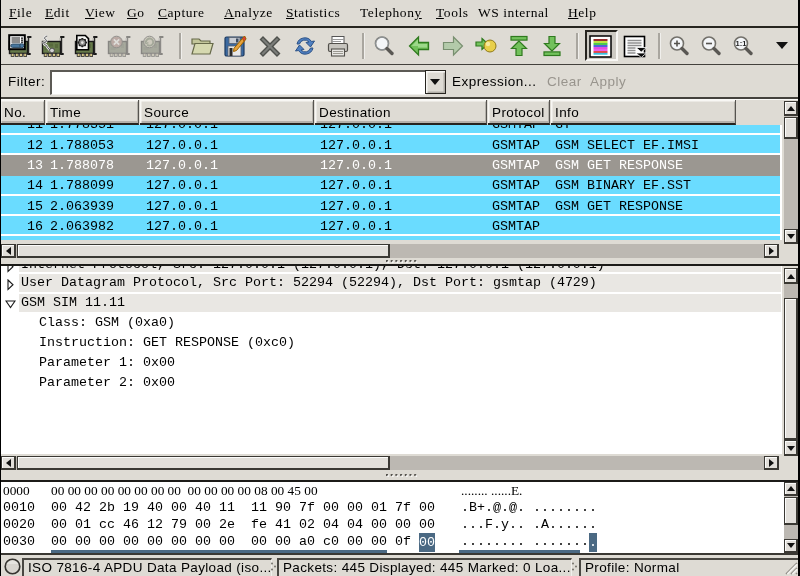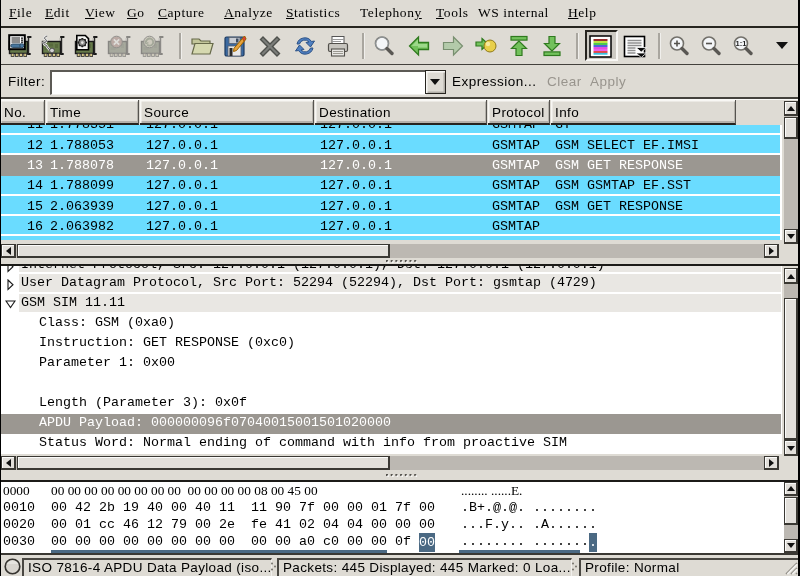--- a/index.html
+++ b/index.html
@@ -263,21 +263,21 @@
 <div class="hcell" style="left:488px;width:62px">
         <span>Protocol</span>
       </div>
 <div class="hcell" style="left:551px;width:185px">
         <span>Info</span>
       </div>
 <div class="abs" style="left:0;top:25px;width:782px;height:114.5px;overflow:hidden;background:#fff;">
  <div class="prow sep mono" style="top:-10.6px"><span class="pcell" style="left:27px">11</span><span class="pcell" style="left:50px">1.778351</span><span class="pcell" style="left:146px">127.0.0.1</span><span class="pcell" style="left:320px">127.0.0.1</span><span class="pcell" style="left:492px">GSMTAP</span><span class="pcell" style="left:555px">GT</span></div>
  <div class="prow sep mono" style="top:10.1px"><span class="pcell" style="left:27px">12</span><span class="pcell" style="left:50px">1.788053</span><span class="pcell" style="left:146px">127.0.0.1</span><span class="pcell" style="left:320px">127.0.0.1</span><span class="pcell" style="left:492px">GSMTAP</span><span class="pcell" style="left:555px">GSM SELECT EF.IMSI</span></div>
  <div class="prow sel mono" style="top:30.3px"><span class="pcell" style="left:27px">13</span><span class="pcell" style="left:50px">1.788078</span><span class="pcell" style="left:146px">127.0.0.1</span><span class="pcell" style="left:320px">127.0.0.1</span><span class="pcell" style="left:492px">GSMTAP</span><span class="pcell" style="left:555px">GSM GET RESPONSE</span></div>
- <div class="prow sep mono" style="top:50.5px"><span class="pcell" style="left:27px">14</span><span class="pcell" style="left:50px">1.788099</span><span class="pcell" style="left:146px">127.0.0.1</span><span class="pcell" style="left:320px">127.0.0.1</span><span class="pcell" style="left:492px">GSMTAP</span><span class="pcell" style="left:555px">GSM GSMTAP EF.SST</span></div>
+ <div class="prow sep mono" style="top:50.5px"><span class="pcell" style="left:27px">14</span><span class="pcell" style="left:50px">1.788099</span><span class="pcell" style="left:146px">127.0.0.1</span><span class="pcell" style="left:320px">127.0.0.1</span><span class="pcell" style="left:492px">GSMTAP</span><span class="pcell" style="left:555px">GSM BINARY EF.SST</span></div>
  <div class="prow sep mono" style="top:70.8px"><span class="pcell" style="left:27px">15</span><span class="pcell" style="left:50px">2.063939</span><span class="pcell" style="left:146px">127.0.0.1</span><span class="pcell" style="left:320px">127.0.0.1</span><span class="pcell" style="left:492px">GSMTAP</span><span class="pcell" style="left:555px">GSM GET RESPONSE</span></div>
  <div class="prow sep mono" style="top:91px"><span class="pcell" style="left:27px">16</span><span class="pcell" style="left:50px">2.063982</span><span class="pcell" style="left:146px">127.0.0.1</span><span class="pcell" style="left:320px">127.0.0.1</span><span class="pcell" style="left:492px">GSMTAP</span></div>
  <div class="prow sep mono" style="top:111.25px"></div>
 </div>
 <div class="sbV" style="left:784px;top:1px;height:143px;">
  <div class="sbBtn" style="left:0px;top:0px;width:14px;height:15px;">
           <div class="arr" style="left:2px;top:4px;border-left:4px solid transparent;border-right:4px solid transparent;border-bottom:5px solid #111;"></div>
         </div>
  <div class="sbBtn" style="left:0px;top:16px;width:14px;height:22px;"></div>
  <div class="sbBtn" style="left:0px;top:128px;width:14px;height:15px;">
@@ -319,23 +319,21 @@
           </svg><span class="pcell" style="left:20px">Internet Protocol, Src: 127.0.0.1 (127.0.0.1), Dst: 127.0.0.1 (127.0.0.1)</span></div>
  <div class="drow g mono" style="top:8px"><svg class="abs" style="left:6px;top:5px" width="8" height="12">
             <path d="M1 1 L6 5.75 L1 10.5 Z" fill="#fff" stroke="#1a1a1a" stroke-width="1.1"></path>
           </svg><span class="pcell" style="left:20px">User Datagram Protocol, Src Port: 52294 (52294), Dst Port: gsmtap (4729)</span></div>
  <div class="drow g mono" style="top:28px"><svg class="abs" style="left:3.5px;top:5.5px" width="11" height="9">
             <path d="M1 1 L10 1 L5.5 7.5 Z" fill="#fff" stroke="#1a1a1a" stroke-width="1.1"></path>
           </svg><span class="pcell" style="left:20px">GSM SIM 11.11</span></div>
  <div class="drow mono" style="top:48px"><span class="pcell" style="left:38px">Class: GSM (0xa0)</span></div>
  <div class="drow mono" style="top:68px"><span class="pcell" style="left:38px">Instruction: GET RESPONSE (0xc0)</span></div>
  <div class="drow mono" style="top:88px"><span class="pcell" style="left:38px">Parameter 1: 0x00</span></div>
- <div class="drow mono" style="top:128px"><span class="pcell" style="left:38px">Length (Parameter 3): 0x0f</span></div>
- <div class="drow sel mono" style="top:148px"><span class="pcell" style="left:38px">APDU Payload: 000000096f07040015001501020000</span></div>
- <div class="drow mono" style="top:168px"><span class="pcell" style="left:38px">Status Word: Normal ending of command with info from proactive SIM</span></div>
+ <div class="drow mono" style="top:108px"><span class="pcell" style="left:38px">Parameter 2: 0x00</span></div>
 </div>
 <div class="sbV" style="left:784px;top:2px;height:188px;">
  <div class="sbBtn" style="left:0px;top:0px;width:14px;height:16px;">
           <div class="arr" style="left:2px;top:5px;border-left:4px solid transparent;border-right:4px solid transparent;border-bottom:5px solid #111;"></div>
         </div>
  <div class="sbBtn" style="left:0px;top:30px;width:14px;height:142px;"></div>
  <div class="sbBtn" style="left:0px;top:172px;width:14px;height:16px;">
           <div class="arr" style="left:2px;top:5px;border-left:4px solid transparent;border-right:4px solid transparent;border-top:5px solid #111;"></div>
         </div>
 </div>

